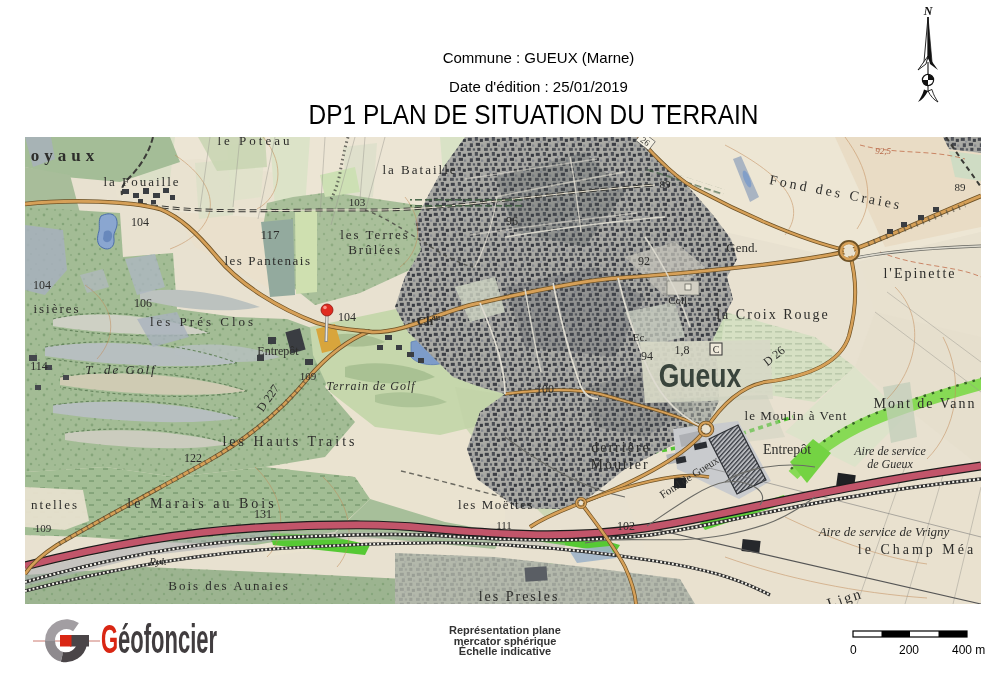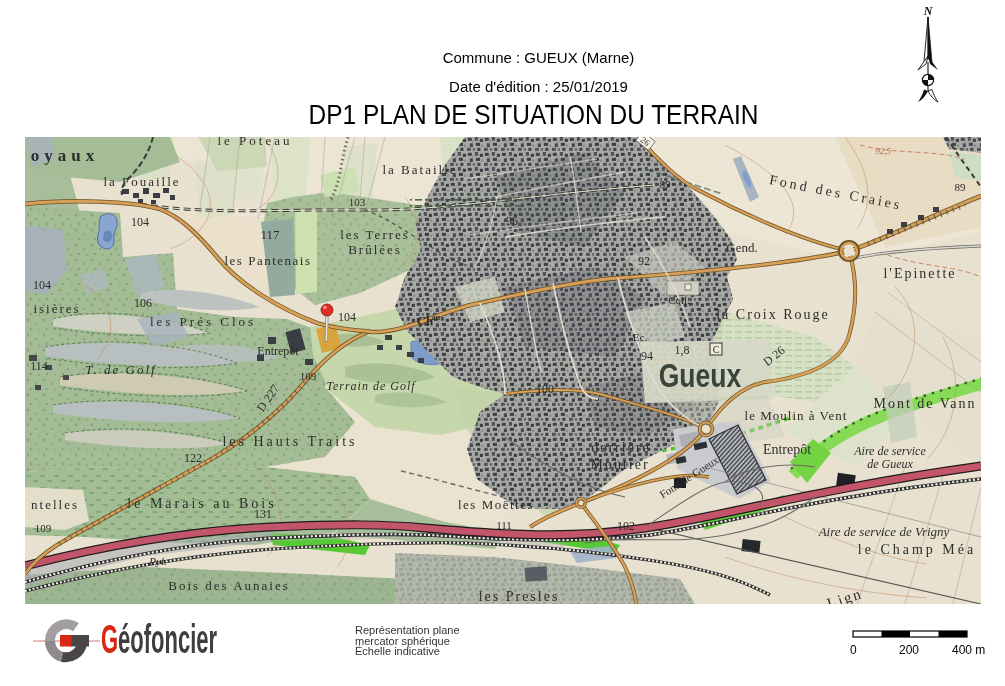--- a/index.html
+++ b/index.html
@@ -450,21 +450,21 @@
   <svg style="position:absolute;left:0px;top:612px;" width="110" height="60" viewBox="0 0 110 60">
     <line x1="33" y1="29" x2="100" y2="29" stroke="#cc7a70" stroke-width="1"></line>
     <path d="M50,29 A16.5,16.5 0 0 1 76,15.2" fill="none" stroke="#a29ea2" stroke-width="10"></path>
     <path d="M50,29 A16.5,16.5 0 0 0 62,44.8" fill="none" stroke="#8e8a8e" stroke-width="10"></path>
     <path d="M62,44.8 A16.5,16.5 0 0 0 82,32" fill="none" stroke="#4a4548" stroke-width="10"></path>
     <rect x="70" y="23" width="19" height="11.5" fill="#4a4548"></rect>
     <rect x="60" y="23" width="11.5" height="11.5" fill="#d92613"></rect>
   </svg>
   <div class="ft" style="left:101px;top:617px;font-size:40px;font-weight:bold;color:#413d3f;transform:scaleX(0.55);transform-origin:0 0;"><span style="color:#d92613">G</span>éofoncier</div>
 
-  <div class="ft" style="left:355px;top:625px;width:300px;font-size:11px;line-height:10.5px;color:#333;">Représentation plane<br>mercator sphérique<br>Échelle indicative</div>
+  <div class="ft" style="left:355px;top:625px;width:300px;text-align:center;font-size:11px;line-height:10.5px;color:#333;font-weight:bold;">Représentation plane<br>mercator sphérique<br>Échelle indicative</div>
 
   <svg class="ft" style="left:840px;top:628px;" width="160" height="30" viewBox="0 0 160 30">
     <rect x="13" y="3" width="114" height="6" fill="#fff" stroke="#000" stroke-width="1.2"></rect>
     <rect x="41.5" y="3" width="28.5" height="6" fill="#000"></rect>
     <rect x="98.5" y="3" width="28.5" height="6" fill="#000"></rect>
     <text x="10" y="26" font-size="12" fill="#000">0</text>
     <text x="59" y="26" font-size="12" fill="#000">200</text>
     <text x="112" y="26" font-size="12" fill="#000">400 m</text>
   </svg>
 </div>

